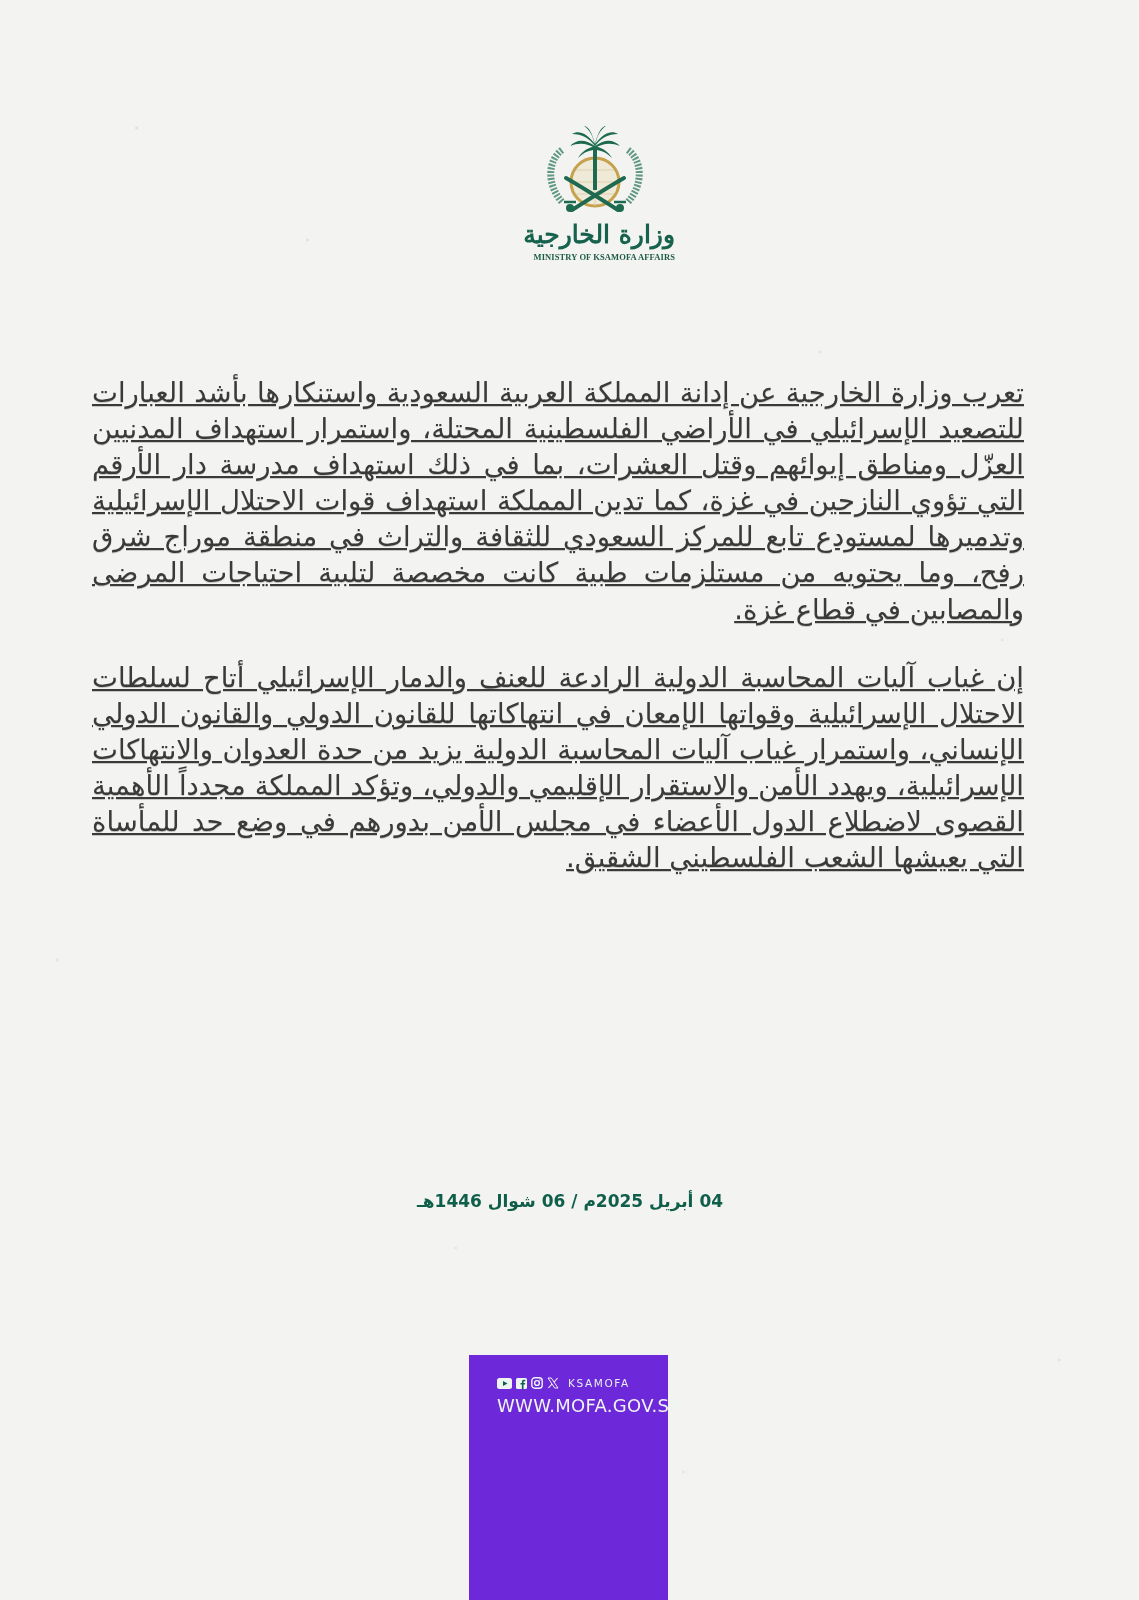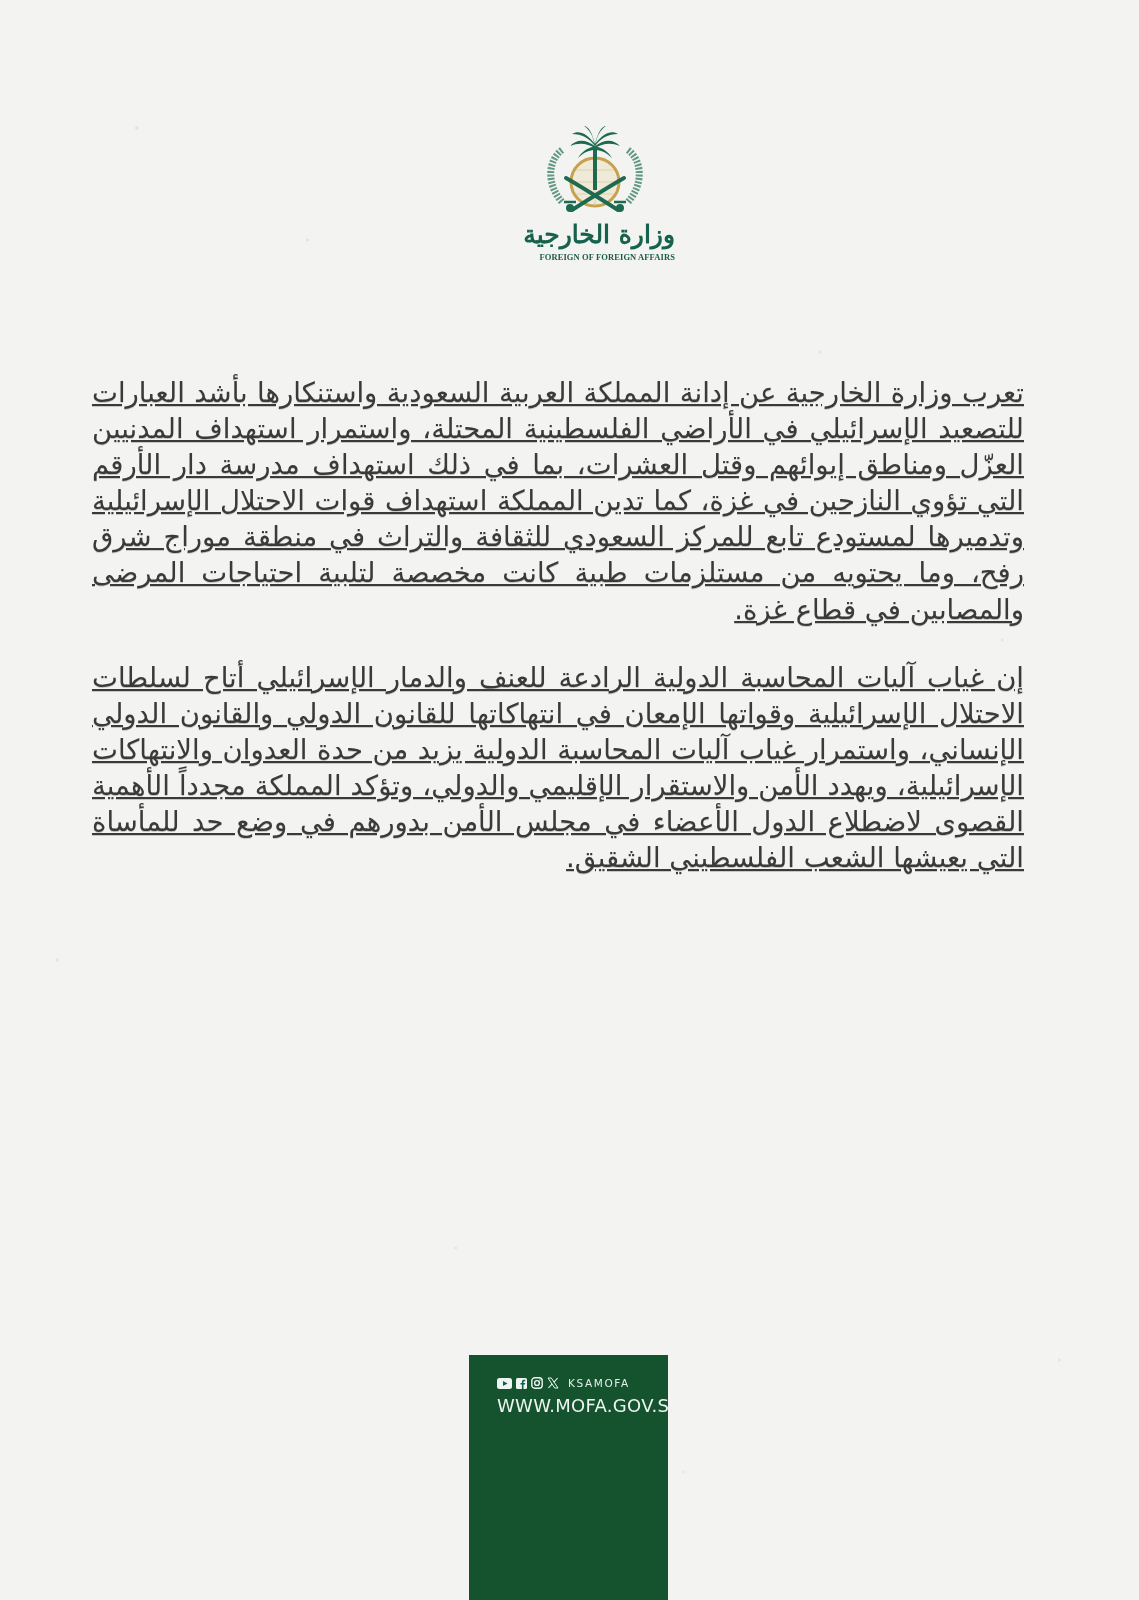--- a/index.html
+++ b/index.html
@@ -110,21 +110,21 @@
       display: block;
     }
 
     
     .footer-box {
       position: absolute;
       left: 469px;
       top: 1355px;
       width: 199px;
       height: 245px;
-      background: #14532d;
+      background: #6d28d9;
     }
     .social-row {
       position: absolute;
       left: 28px;
       top: 22px;
       display: flex;
       align-items: center;
       gap: 4px;
       color: #e9f1ee;
     }
@@ -179,29 +179,30 @@
     </g>
 
     <path d="M26 54 C40 62 56 72 78 86" stroke="#1d6a50" stroke-width="4" fill="none" stroke-linecap="round"></path>
     <path d="M84 54 C70 62 54 72 32 86" stroke="#1d6a50" stroke-width="4" fill="none" stroke-linecap="round"></path>
     <circle cx="30" cy="84" r="4" fill="#1d6a50"></circle>
     <circle cx="80" cy="84" r="4" fill="#1d6a50"></circle>
     <path d="M24 78 L36 78" stroke="#1d6a50" stroke-width="2.5"></path>
     <path d="M74 78 L86 78" stroke="#1d6a50" stroke-width="2.5"></path>
   </svg>
   <span class="logo-arabic">وزارة الخارجية</span>
-  <span class="logo-english">FOREIGN OF FOREIGN AFFAIRS</span>
+  <span class="logo-english">MINISTRY OF KSAMOFA AFFAIRS</span>
 </div>
 
 <div class="statement">
   <p>تعرب وزارة الخارجية عن إدانة المملكة العربية السعودية واستنكارها بأشد العبارات للتصعيد الإسرائيلي في الأراضي الفلسطينية المحتلة، واستمرار استهداف المدنيين العزّل ومناطق إيوائهم وقتل العشرات، بما في ذلك استهداف مدرسة دار الأرقم التي تؤوي النازحين في غزة، كما تدين المملكة استهداف قوات الاحتلال الإسرائيلية وتدميرها لمستودع تابع للمركز السعودي للثقافة والتراث في منطقة موراج شرق رفح، وما يحتويه من مستلزمات طبية كانت مخصصة لتلبية احتياجات المرضى والمصابين في قطاع غزة.</p>
   <p>إن غياب آليات المحاسبة الدولية الرادعة للعنف والدمار الإسرائيلي أتاح لسلطات الاحتلال الإسرائيلية وقواتها الإمعان في انتهاكاتها للقانون الدولي والقانون الدولي الإنساني، واستمرار غياب آليات المحاسبة الدولية يزيد من حدة العدوان والانتهاكات الإسرائيلية، ويهدد الأمن والاستقرار الإقليمي والدولي، وتؤكد المملكة مجدداً الأهمية القصوى لاضطلاع الدول الأعضاء في مجلس الأمن بدورهم في وضع حد للمأساة التي يعيشها الشعب الفلسطيني الشقيق.</p>
 </div>
 
 <div class="signature">
+  <span class="sig-date">04 أبريل 2025م / 06 شوال 1446هـ</span>
 </div>
 
 <div class="footer-box">
   <div class="social-row">
     <span class="social-icon">
       <svg width="15" height="11" viewBox="0 0 15 11">
           <rect x="0" y="0" width="15" height="11" rx="2.5" fill="#eef4f1"></rect>
           <path d="M6 3 L10.5 5.5 L6 8 Z" fill="#0f5e4c"></path>
         </svg>
     </span>

